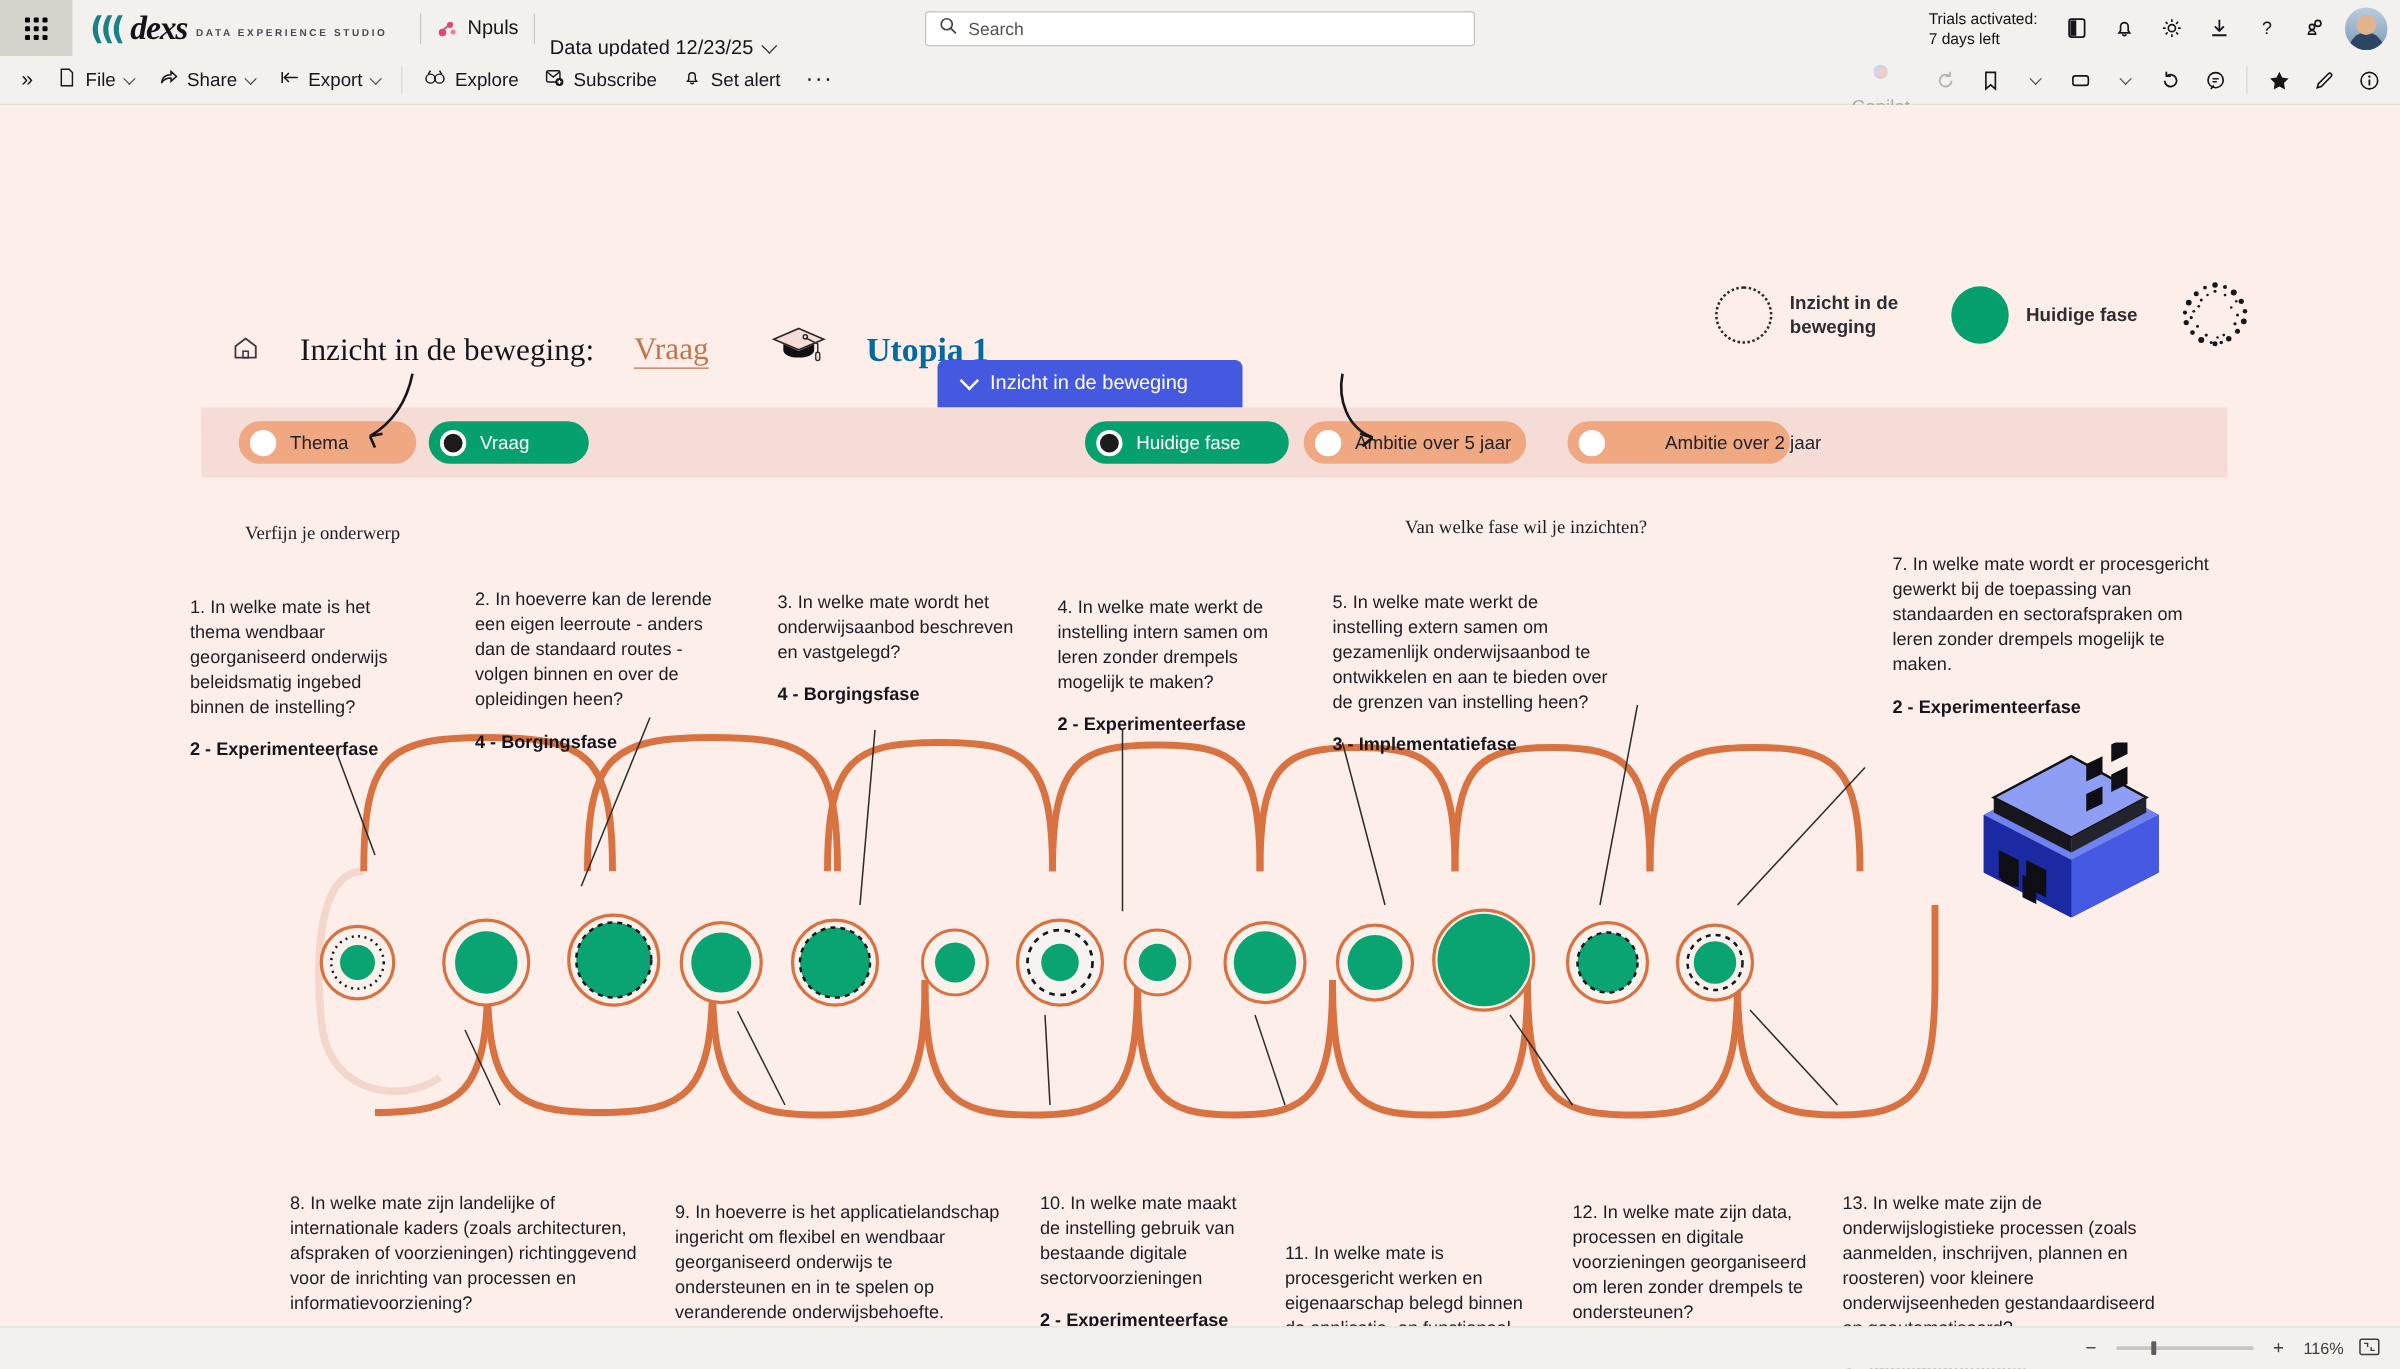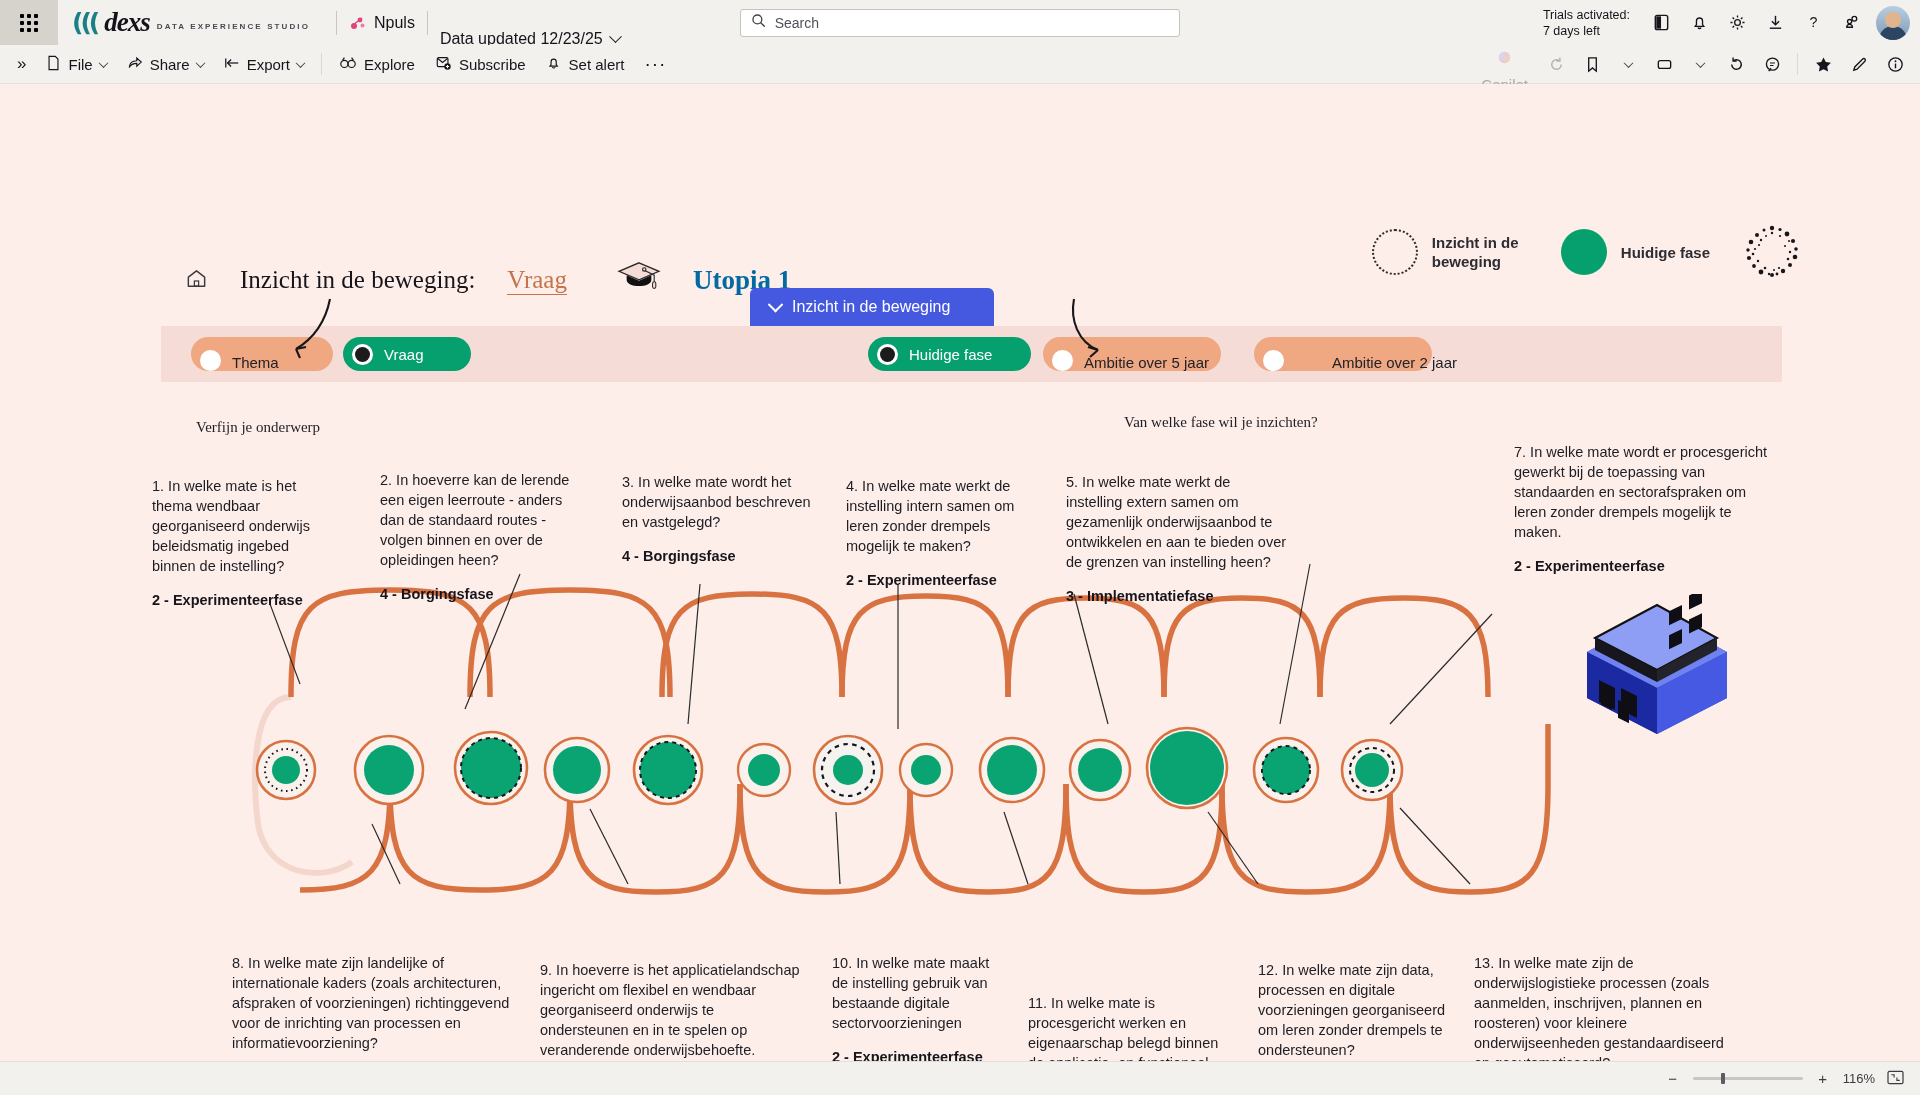--- a/index.html
+++ b/index.html
@@ -109,21 +109,21 @@
   
   .pillbar {
     position: absolute; left: 161px; top: 242px; width: 1621px; height: 56px;
     background: #f6dcd6;
   }
   .pill {
     position: absolute; top: 11px; height: 34px; border-radius: 17px;
     display: flex; align-items: center; gap: 11px; padding: 0 18px 0 9px;
     font-size: 15px; cursor: pointer; white-space: nowrap;
   }
-  .pill.peach { background: #f0a882; color: #21212a; align-items: flex-end; }
+  .pill.peach { background: #f0a882; color: #21212a; }
   .pill.green { background: #06a06e; color: #fff; }
   .pill-knob { width: 21px; height: 21px; border-radius: 50%; background: #fff; flex: none; }
   .pill.green .pill-knob { background: #fff; position: relative; }
   .pill.green .pill-knob::after { content:""; position:absolute; inset:3px; border-radius:50%; background:#1c1c1c; }
 
   .anno { position: absolute; font-family: "Liberation Serif", serif; font-size: 15px; color: #1d1d23; }
 
   
   .qblk { position: absolute; font-size: 14.5px; line-height: 20px; color: #1d1d23; }
   .qblk .qtxt { display: block; }

